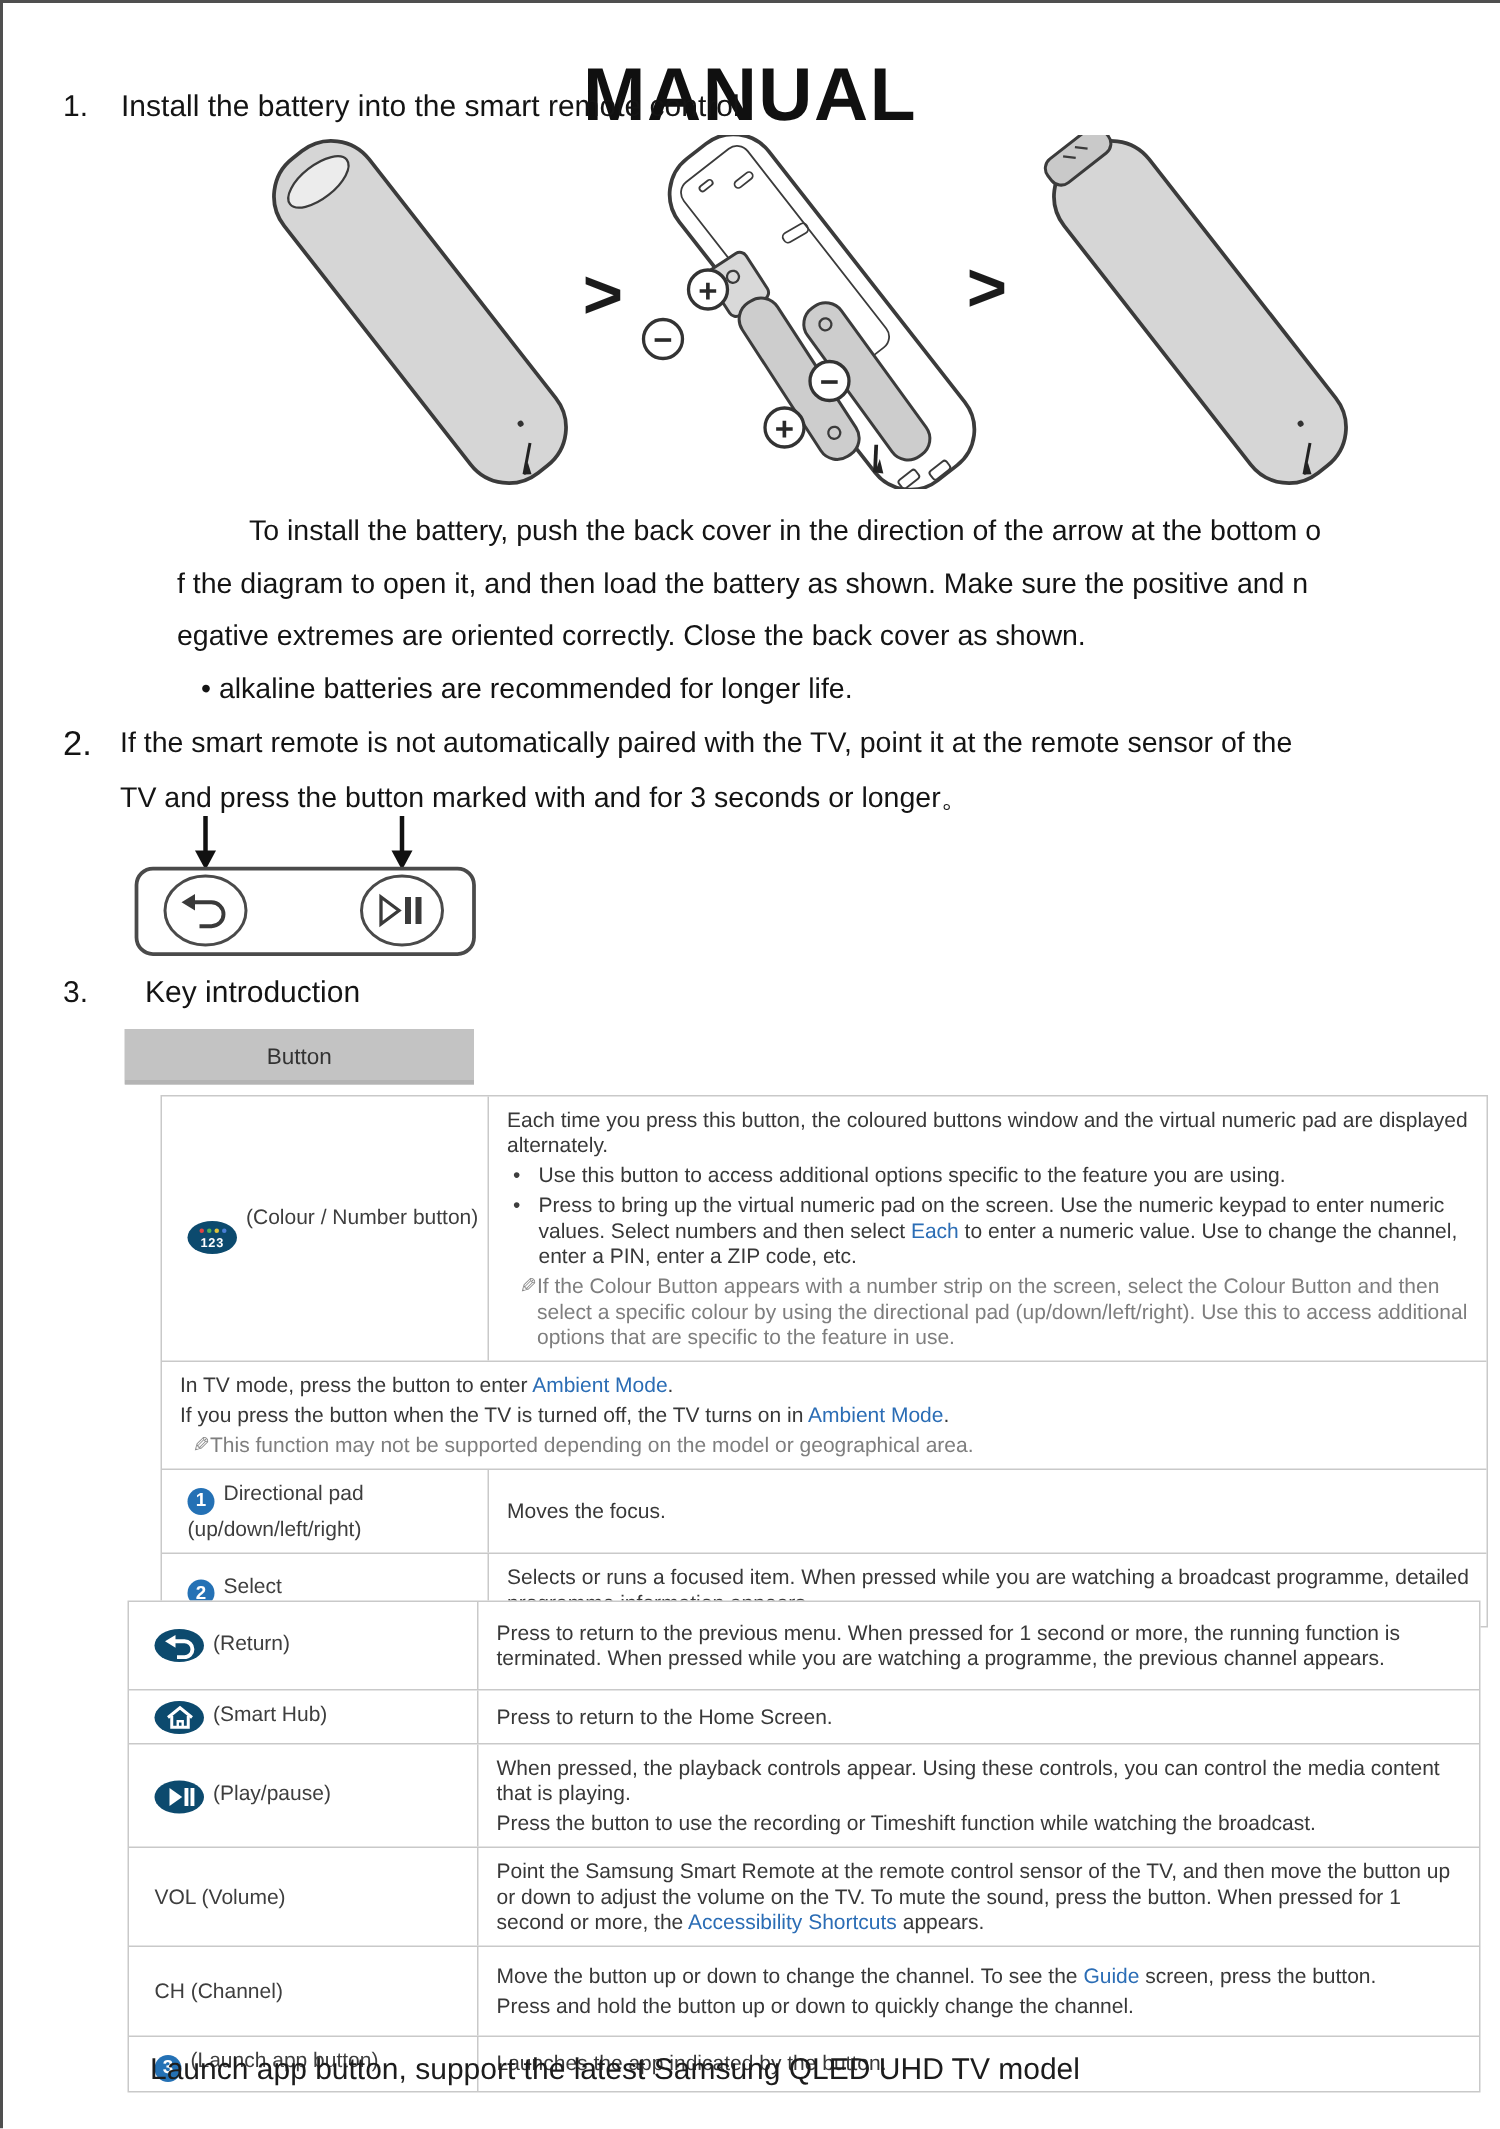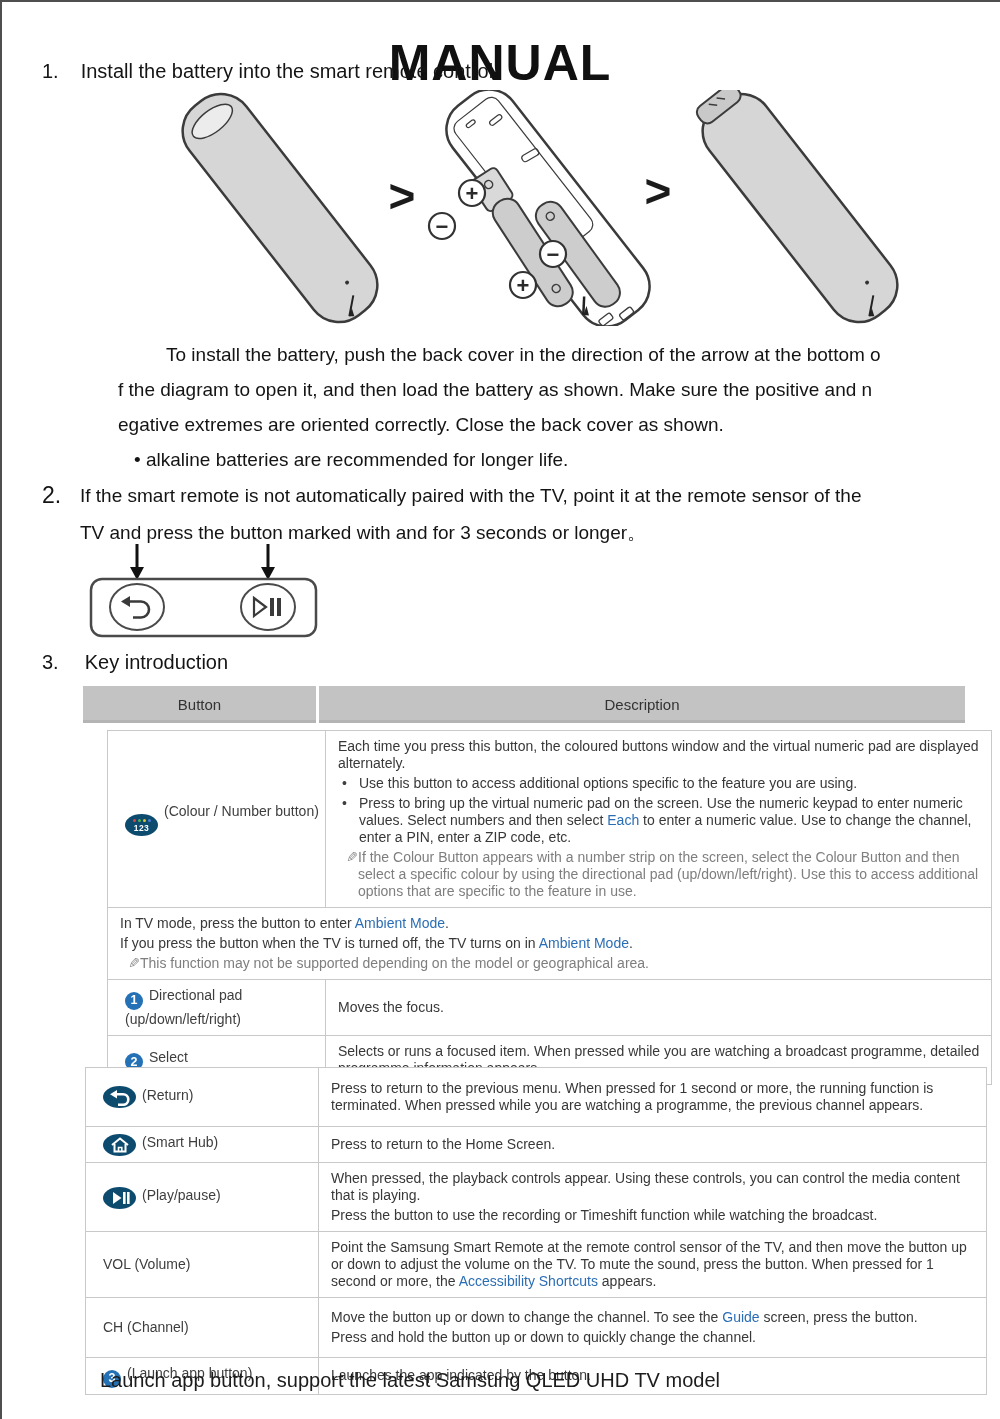--- a/index.html
+++ b/index.html
@@ -11,21 +11,21 @@
   .edge-top{position:absolute;left:0;top:0;width:1000px;height:2px;background:#4f4f4f;}
 
   .title{position:absolute;top:0px;left:0;width:1000px;text-align:center;
     font-size:50px;letter-spacing:1px;color:#101010;}
 
   .sec-head{position:absolute;font-size:20px;color:#141414;white-space:nowrap;}
   .sec-num{display:inline-block;}
   #s1-head{top:60px;left:42px;}
   #s1-head .sec-txt{margin-left:22px;}
   #s3-head{top:651px;left:42px;}
-  #s3-head .sec-txt{margin-left:26px;}
+  #s3-head .sec-txt{margin-left:38px;}
 
   .illustration{position:absolute;top:90px;left:150px;}
 
   .para{position:absolute;top:337px;left:118px;font-size:19px;line-height:35px;color:#141414;}
   .para .pline{white-space:nowrap;}
   .para .pline.first{padding-left:48px;}
   .para .pbullet{padding-left:16px;white-space:nowrap;}
 
   .s2{position:absolute;top:477px;left:42px;font-size:19px;line-height:37px;color:#141414;}
   .s2 .sec-num{position:absolute;left:0;top:0;font-size:23px;}
@@ -198,21 +198,20 @@
   </g>
 </svg>
 </div>
 
 <div class="sec-head" id="s3-head">
   <span class="sec-num">3.</span><span class="sec-txt">Key introduction</span>
 </div>
 
 <div class="t1-header">
   <div class="hcell h1">Button</div>
-  <div class="hcell h2">Description</div>
 </div>
 
 <div class="dtable" id="table1-body">
     <div class="trow">
       <div class="bcell">
         <div class="bcell-inner"><span class="oval-icon">
             <span class="cn-dots">
               <i style="background: rgb(224, 67, 67);"></i>
               <i style="background: rgb(83, 177, 83);"></i>
               <i style="background: rgb(224, 195, 60);"></i>

